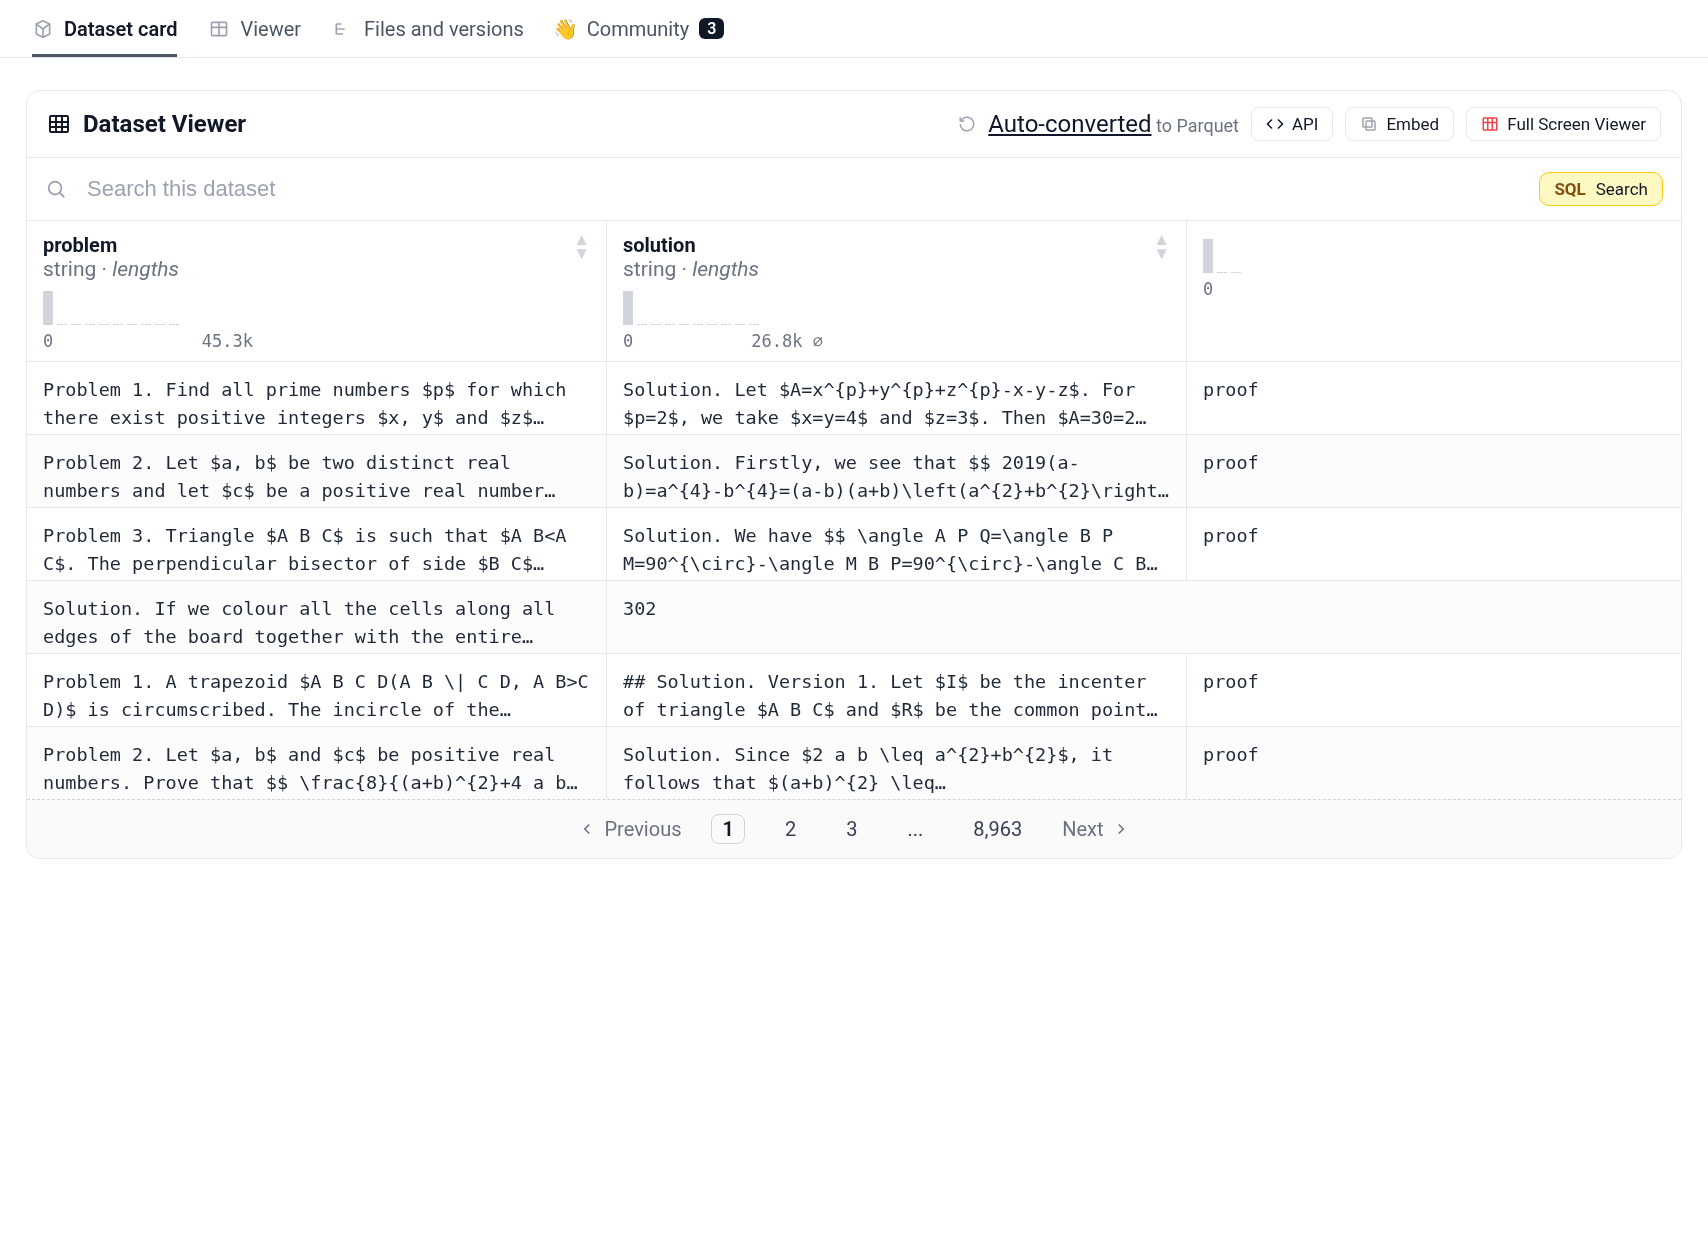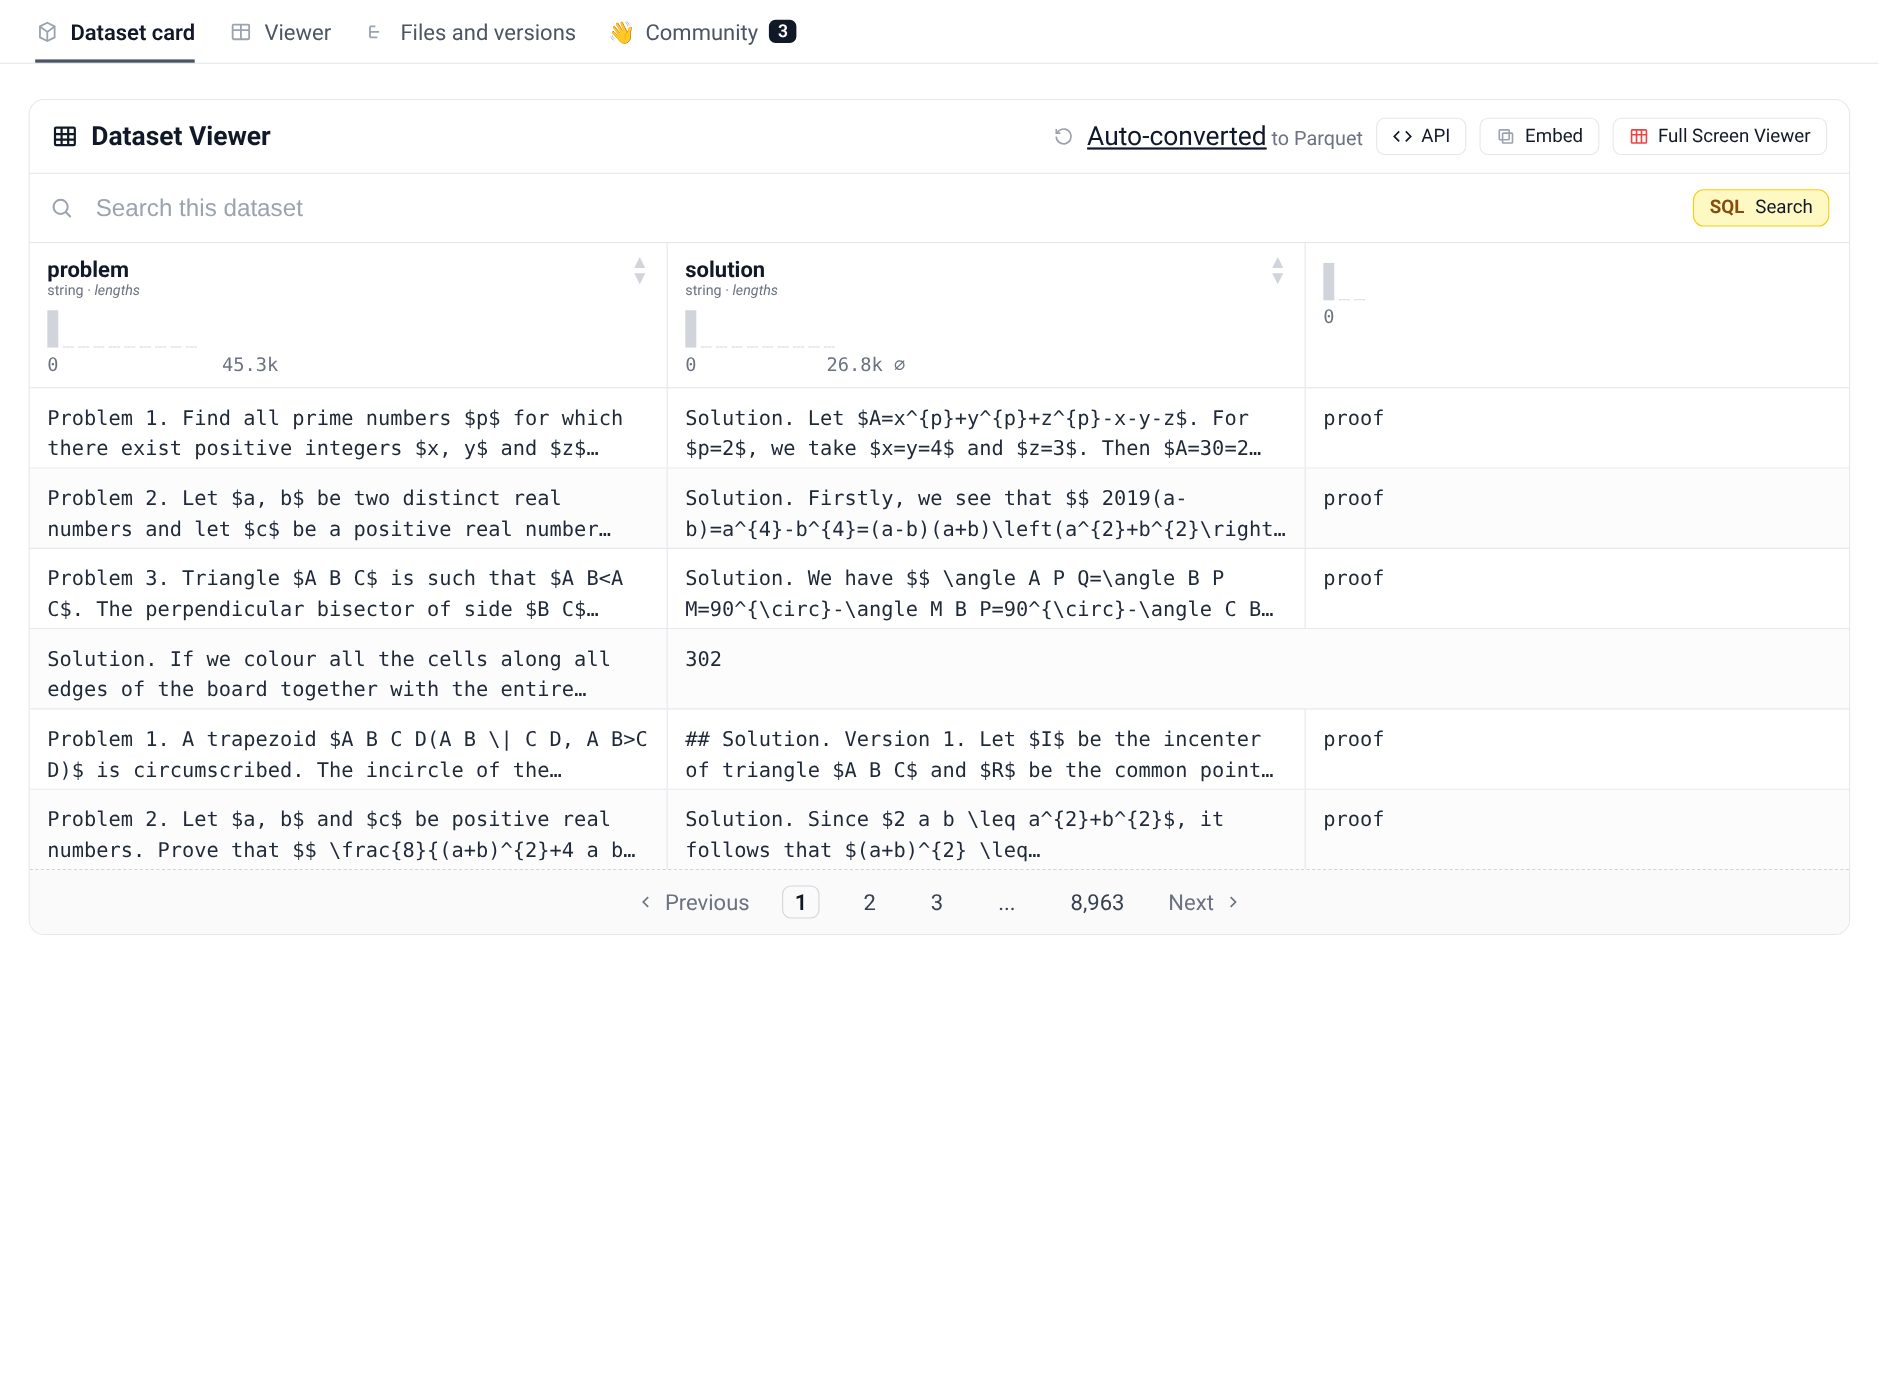--- a/index.html
+++ b/index.html
@@ -85,21 +85,21 @@
   }
   .sql-badge { font-weight:700; color:#854d0e; }
   .columns-header { display:flex; border-bottom:1px solid #e5e7eb; }
   .col {
     padding:12px 16px 10px 16px; border-right:1px solid #e5e7eb;
     display:flex; flex-direction:column; gap:4px; position:relative;
   }
   .col:last-child { border-right:none; }
   .col-head { display:flex; align-items:flex-start; justify-content:space-between; }
   .col-name { font-weight:700; font-size:20px; }
-  .col-type { color:#6b7280; font-size:13px; }
+  .col-type { color:#6b7280; font-size:21px; }
   .col-type .it { font-style:italic; }
   .sort-icon { color:#d1d5db; font-size:17px; cursor:pointer; line-height:0.8; }
   .histo { display:flex; align-items:flex-end; gap:4px; height:34px; margin-top:6px; }
   .bar { width:10px; background:#d1d5db; }
   .bar.tall { height:34px; }
   .bar.low { height:3px; border-bottom:1px dashed #d1d5db; background:transparent; }
   .histo-labels { display:flex; justify-content:space-between; font-family:ui-monospace,Menlo,monospace; color:#6b7280; font-size:17px; margin-top:2px; }
   .col.answer .histo-labels { justify-content:flex-start; }
   .col.problem { flex:0 0 580px; }
   .col.solution { flex:0 0 580px; }

